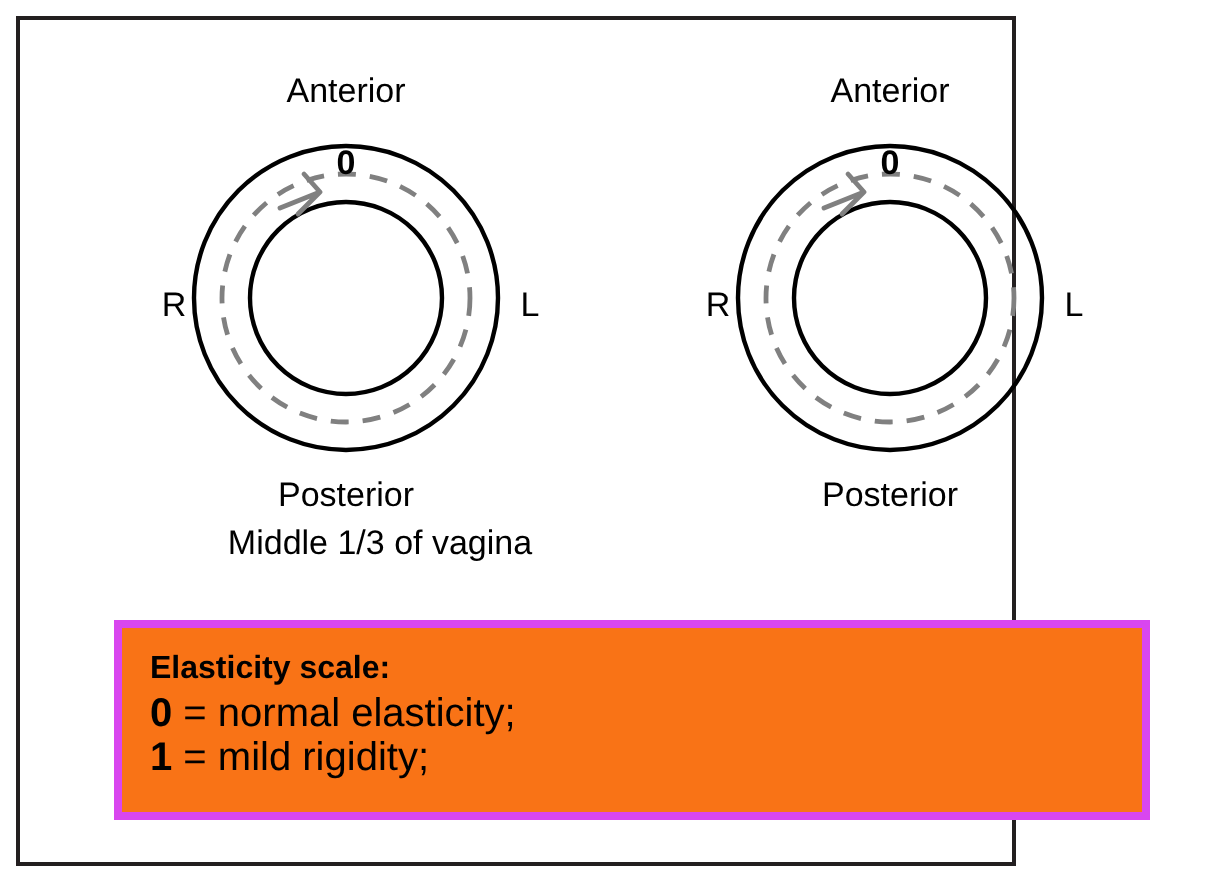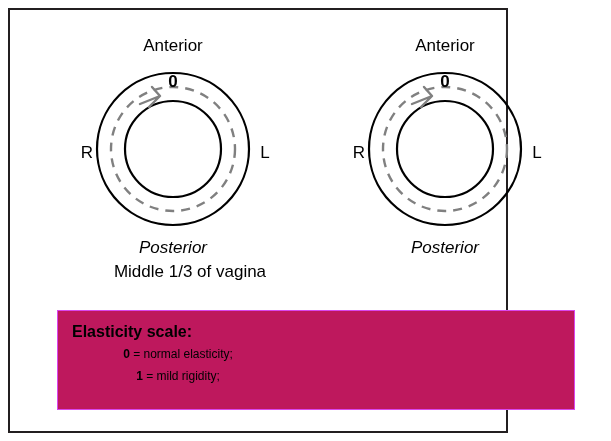--- a/index.html
+++ b/index.html
@@ -5,30 +5,30 @@
   html,body{margin:0;padding:0;background:#ffffff;}
   body{width:611px;height:441px;font-family:"Liberation Sans",sans-serif;color:#000;}
   #figure{position:relative;width:611px;height:441px;background:#fff;box-sizing:border-box;}
   .frame{position:absolute;left:8px;top:8px;width:500px;height:425px;border:2px solid #231f20;box-sizing:border-box;background:#fff;}
   .diagram{position:absolute;top:0;width:290px;height:290px;}
   .diagram.left{left:18px;}
   .diagram.right{left:290px;}
   .ring-svg{position:absolute;left:0;top:0;}
   .lbl{position:absolute;font-size:17px;color:#000;white-space:nowrap;text-align:center;}
   .lbl.anterior{top:26px;left:0;width:290px;}
-  .lbl.posterior{top:228px;left:0;width:290px;font-style:italic;}
+  .lbl.posterior{top:228px;left:0;width:290px;}
   .lbl.caption{top:252px;left:17px;width:290px;font-size:17px;}
   .lbl.side-r{top:133px;left:46px;width:26px;}
   .lbl.side-l{top:133px;left:224px;width:26px;}
   .zero{position:absolute;top:62px;left:0;width:290px;text-align:center;font-size:17px;font-weight:bold;}
-  .legend{position:absolute;left:47px;top:300px;width:518px;height:100px;border:1px solid #d946ef;box-sizing:border-box;background:#be185d;}
+  .legend{position:absolute;left:47px;top:300px;width:518px;height:100px;border:4px solid #d946ef;box-sizing:border-box;background:#f97316;}
   .legend-inner{padding:10px 0 0 14px;}
   .legend-title{font-size:16px;font-weight:bold;line-height:21px;margin-bottom:1px;}
   .legend-grid{display:flex;}
-  .legend-col{font-size:12px;line-height:22px;text-align:center;}
+  .legend-col{font-size:20px;line-height:22px;}
   .legend-col.col1{width:212px;}
   .legend-row .num{font-weight:bold;}
   .legend-row .txt{font-weight:normal;}
 </style>
 </head>
 <body>
 
 <div id="figure">
   <div class="frame">
 

